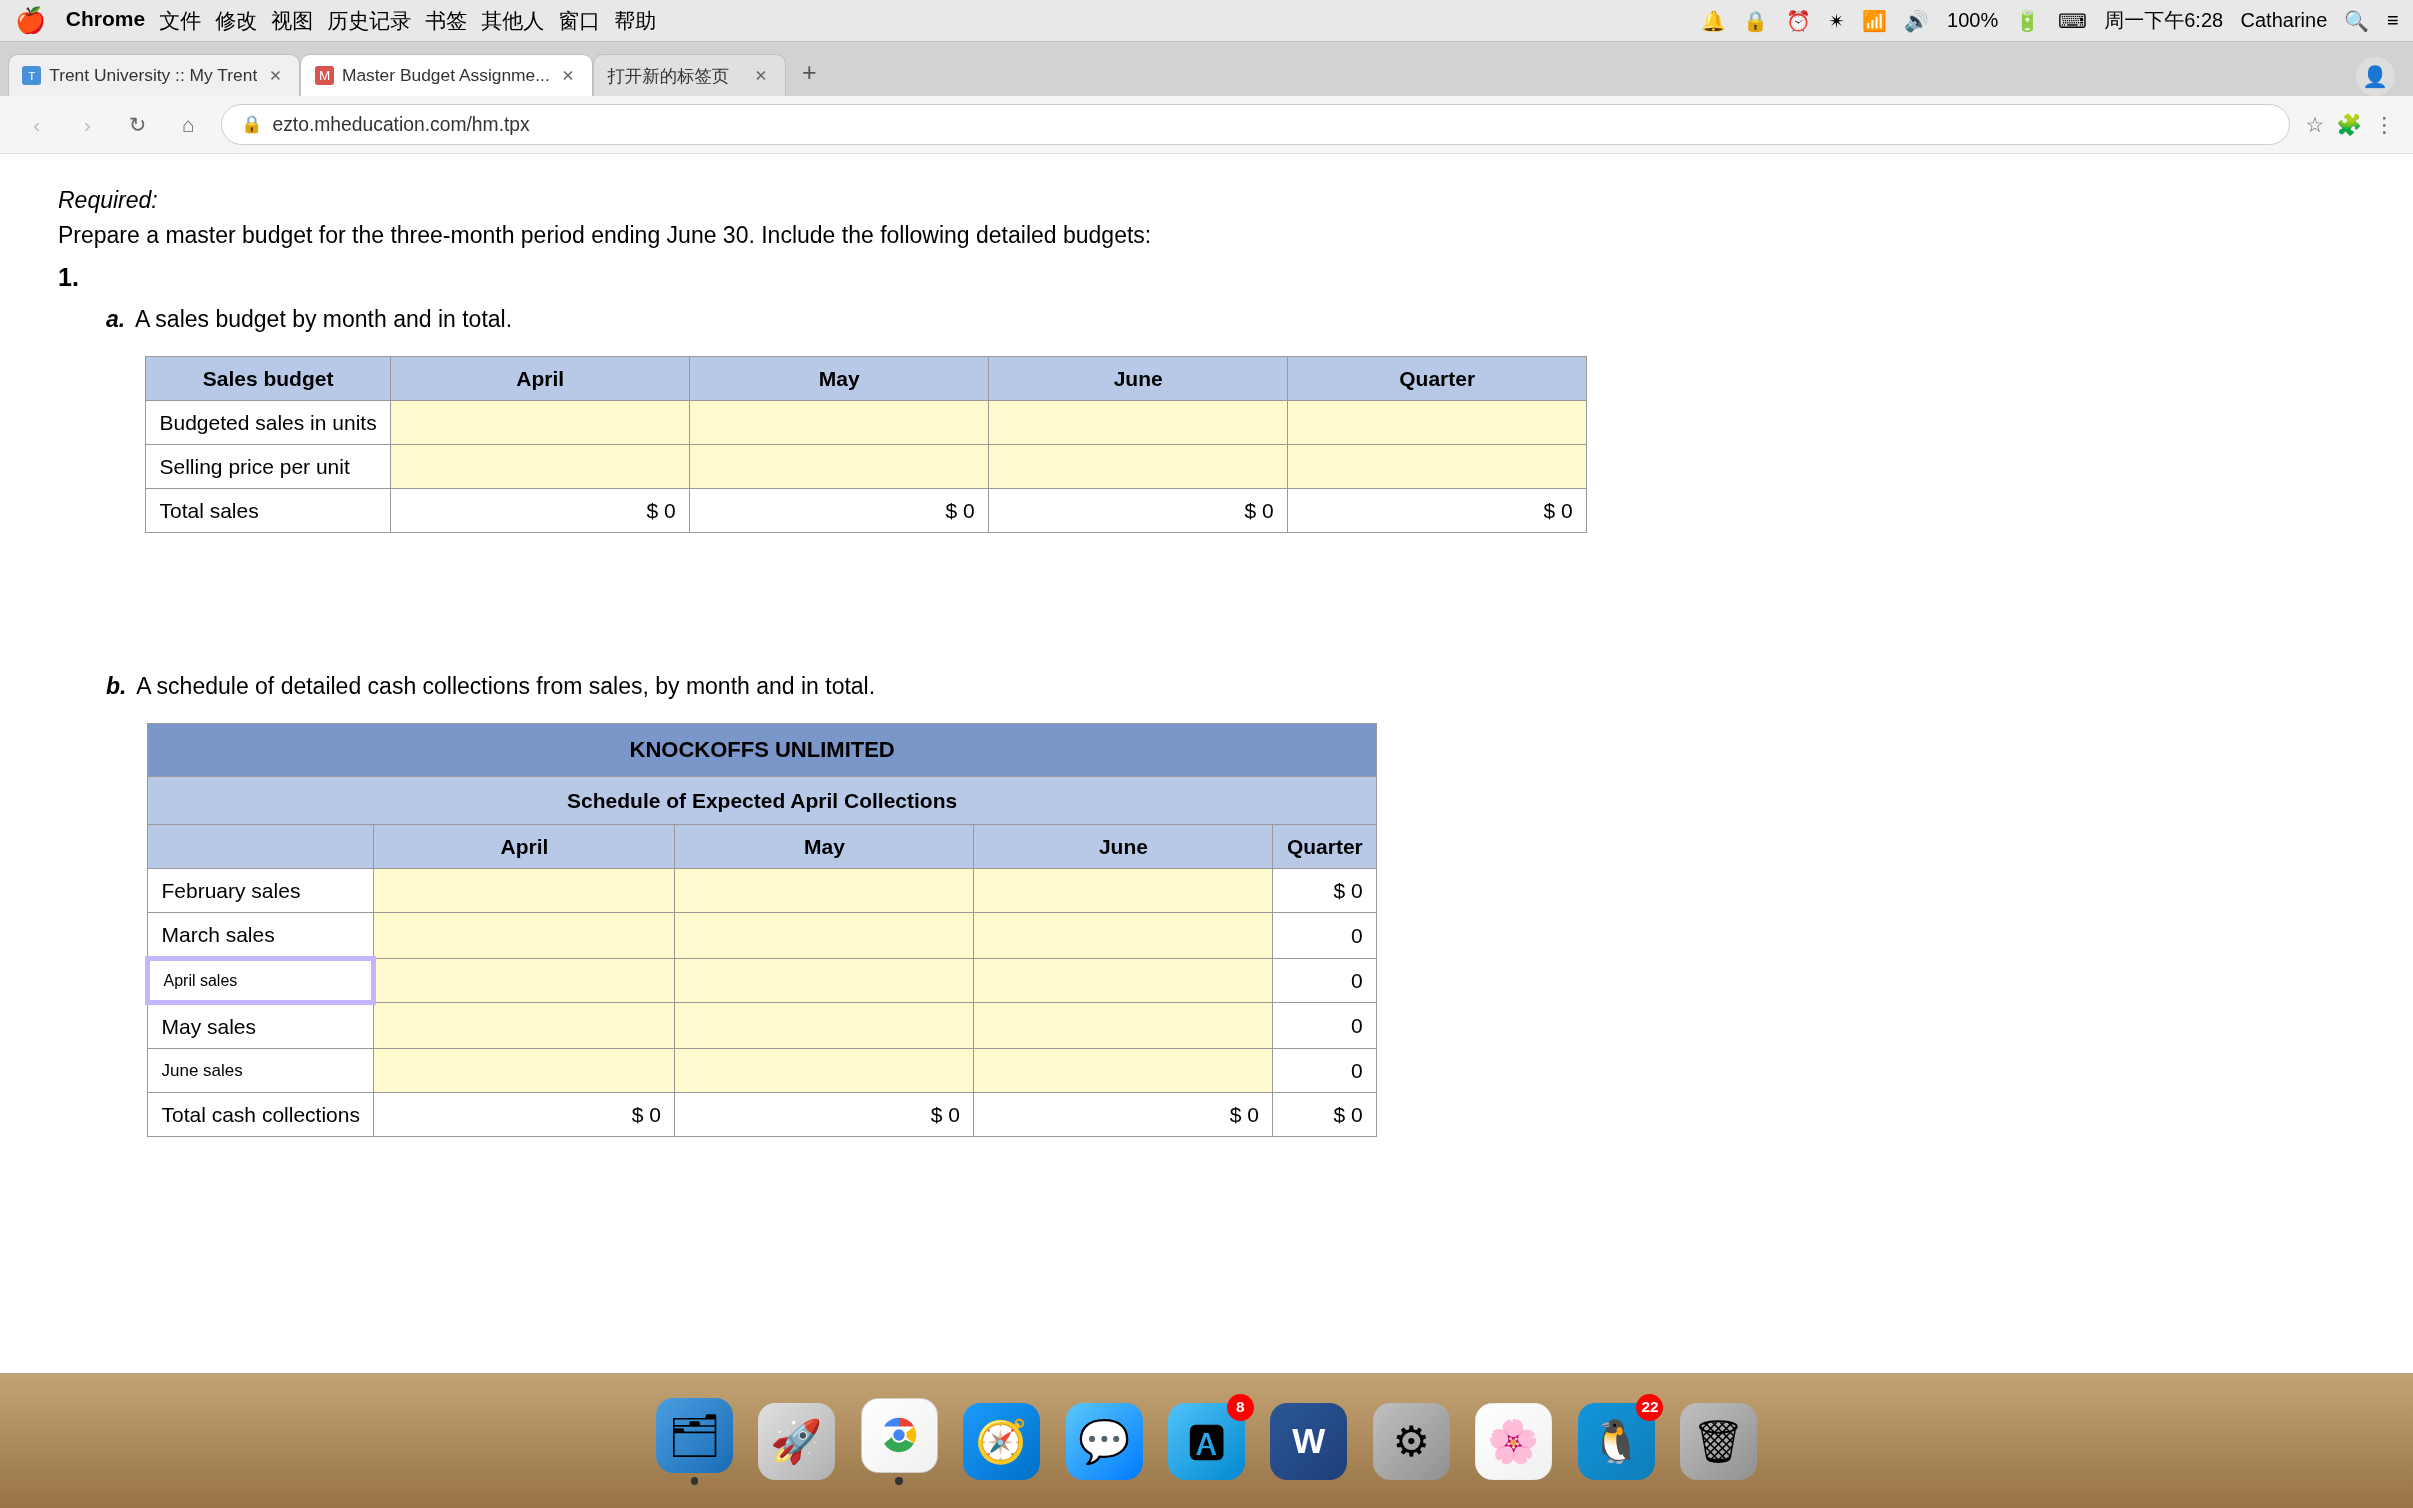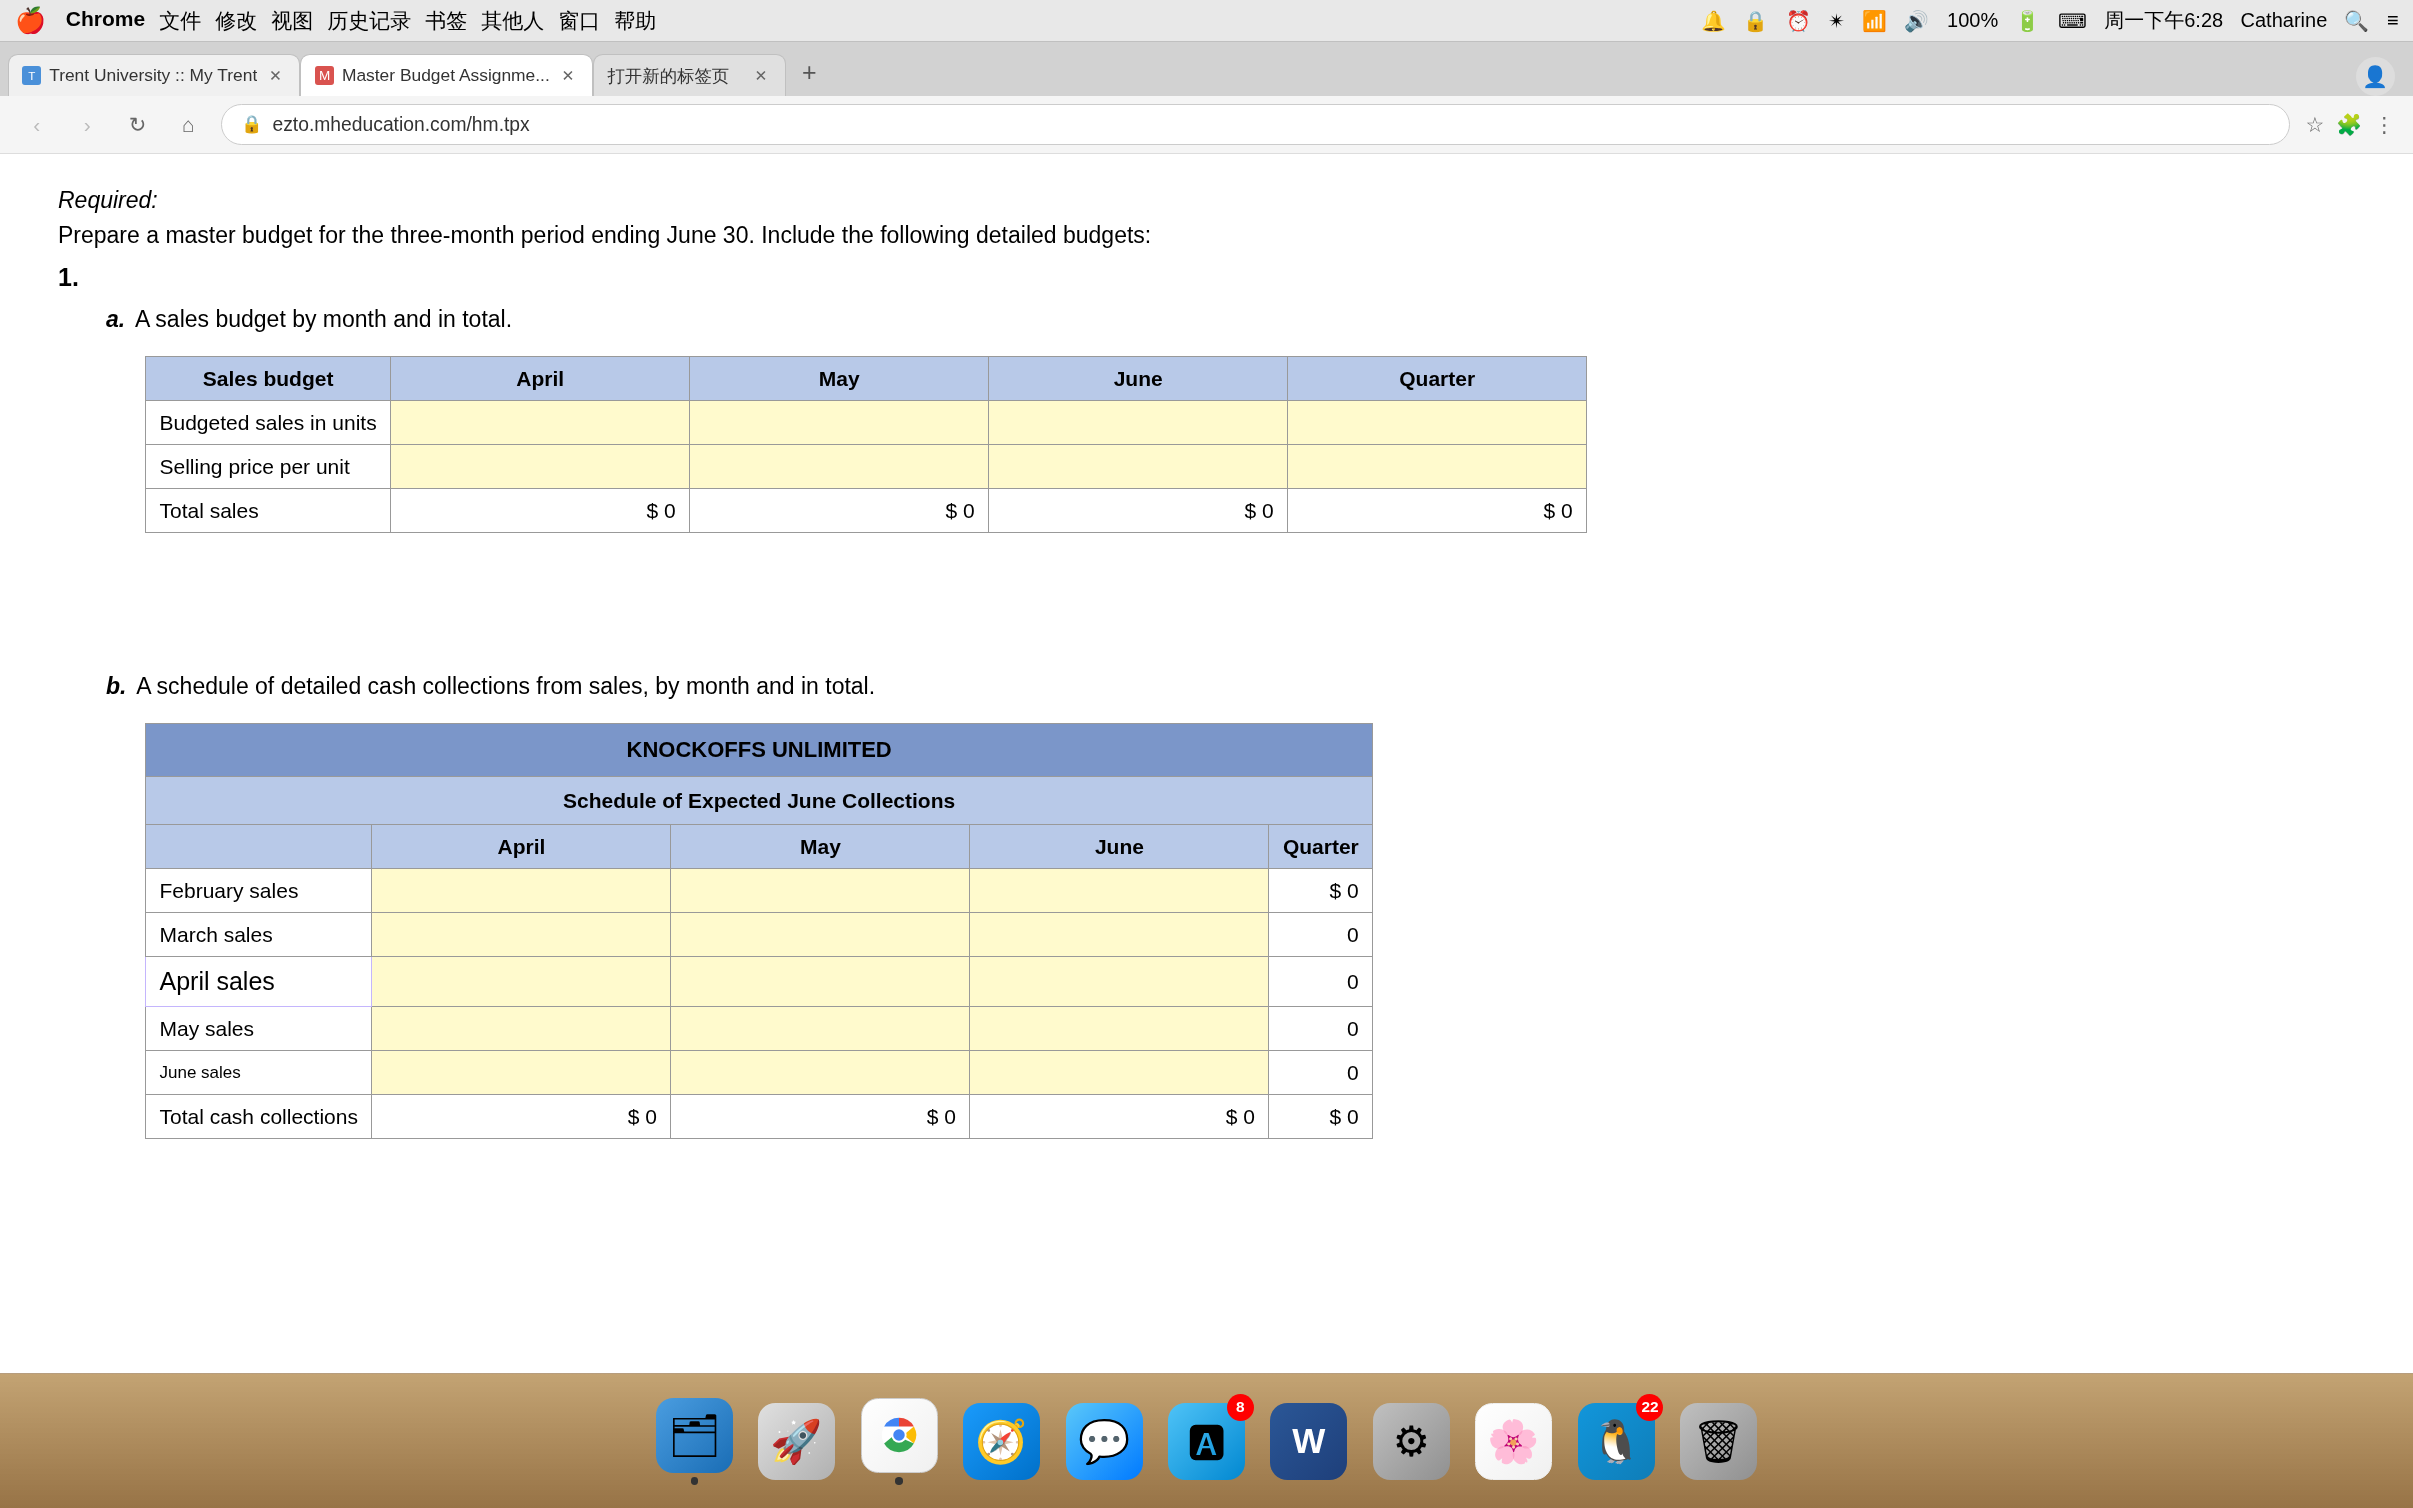--- a/index.html
+++ b/index.html
@@ -499,21 +499,21 @@
 
   <div class="table-container">
     <table class="cash-table">
       <tbody>
 
         <tr>
           <td colspan="5" class="title-row" style="background:#7b96c9;font-weight:bold;text-align:center;font-size:22px;padding:9.7px;">KNOCKOFFS UNLIMITED</td>
         </tr>
 
         <tr>
-          <td colspan="5" class="subtitle-row" style="background:#b8c9e8;font-weight:bold;text-align:center;font-size:21px;padding:7.7px;">Schedule of Expected June Collections</td>
+          <td colspan="5" class="subtitle-row" style="background:#b8c9e8;font-weight:bold;text-align:center;font-size:21px;padding:7.7px;">Schedule of Expected April Collections</td>
         </tr>
 
         <tr>
           <th style="background:#b8c9e8;border:1px solid #999;min-width:193px;padding:5.8px 13.5px;"></th>
           <th style="background:#b8c9e8;border:1px solid #999;text-align:center;padding:5.8px 13.5px;font-size:21px;">April</th>
           <th style="background:#b8c9e8;border:1px solid #999;text-align:center;padding:5.8px 13.5px;font-size:21px;">May</th>
           <th style="background:#b8c9e8;border:1px solid #999;text-align:center;padding:5.8px 13.5px;font-size:21px;">June</th>
           <th style="background:#b8c9e8;border:1px solid #999;text-align:center;padding:5.8px 13.5px;font-size:21px;">Quarter</th>
         </tr>
 
@@ -527,21 +527,21 @@
 
         <tr>
           <td class="row-label" style="border:1px solid #999;padding:5.8px 13.5px;font-size:21px;">March sales</td>
           <td class="input-cell" style="background:#fffacd;border:1px solid #999;"><input type="text" style="width: 100%; border: none; background: transparent; font-size: 21px;" value=""></td>
           <td class="input-cell" style="background:#fffacd;border:1px solid #999;"><input type="text" style="width: 100%; border: none; background: transparent; font-size: 21px;" value=""></td>
           <td class="input-cell" style="background:#fffacd;border:1px solid #999;"><input type="text" style="width: 100%; border: none; background: transparent; font-size: 21px;" value=""></td>
           <td class="quarter-cell" style="border:1px solid #999;padding:5.8px 13.5px;text-align:right;font-size:21px;">0</td>
         </tr>
 
         <tr>
-          <td class="row-label" style="border:1px solid #c4b5fd;padding:5.8px 13.5px;font-size:25px;">April sales</td>
+          <td class="row-label" style="border:5px solid #c4b5fd;padding:5.8px 13.5px;font-size:16px;">April sales</td>
           <td class="input-cell" style="background:#fffacd;border:1px solid #999;"><input type="text" style="width: 100%; border: none; background: transparent; font-size: 21px;" value=""></td>
           <td class="input-cell" style="background:#fffacd;border:1px solid #999;"><input type="text" style="width: 100%; border: none; background: transparent; font-size: 21px;" value=""></td>
           <td class="input-cell" style="background:#fffacd;border:1px solid #999;"><input type="text" style="width: 100%; border: none; background: transparent; font-size: 21px;" value=""></td>
           <td class="quarter-cell" style="border:1px solid #999;padding:5.8px 13.5px;text-align:right;font-size:21px;">0</td>
         </tr>
 
         <tr>
           <td class="row-label" style="border:1px solid #999;padding:5.8px 13.5px;font-size:21px;">May sales</td>
           <td class="input-cell" style="background:#fffacd;border:1px solid #999;"><input type="text" style="width: 100%; border: none; background: transparent; font-size: 21px;" value=""></td>
           <td class="input-cell" style="background:#fffacd;border:1px solid #999;"><input type="text" style="width: 100%; border: none; background: transparent; font-size: 21px;" value=""></td>

